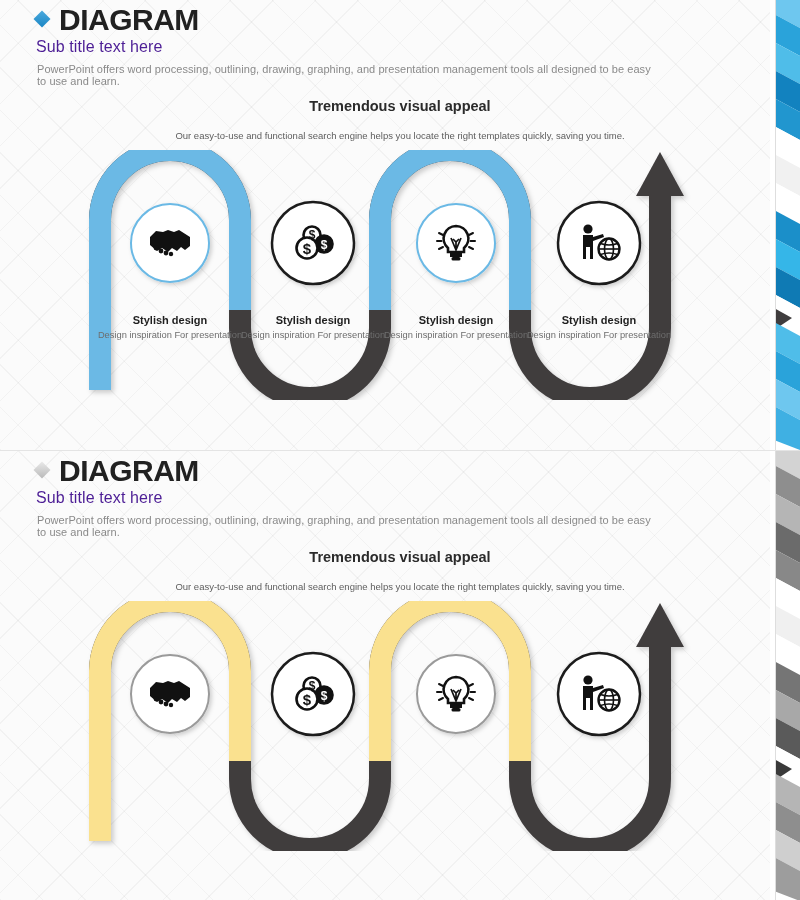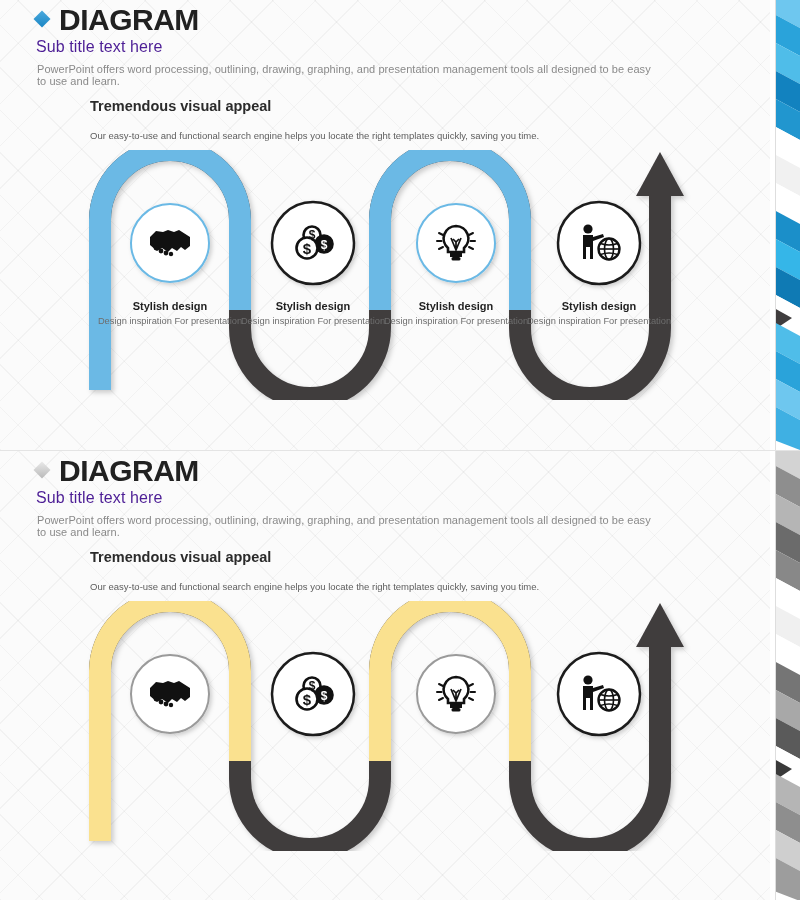--- a/index.html
+++ b/index.html
@@ -49,30 +49,30 @@
   .sub-title {
     font-size: 16px; color: #4c1d95; margin-top: 2px; margin-left: 2px;
     font-weight: normal; letter-spacing: 0.1px;
   }
   .lead-text {
     font-size: 11px; color: #8a8a8a; margin-top: 7px; margin-left: 3px;
     letter-spacing: 0.05px;
   }
 
   
-  .section { position: absolute; left: 90px; top: 98px; width: 620px; }
+  .section { position: absolute; left: 90px; top: 98px; width: 620px; text-align: center; }
   .section-title { font-size: 14.5px; font-weight: bold; color: #2b2b2b; }
   .section-sub { font-size: 9.5px; color: #5d5d5d; margin-top: 16px; }
 
   
   .diagram { position: absolute; left: 0; top: 150px; width: 775px; height: 250px; }
   .diagram svg { display:block; }
 
   
-  .step-label { position: absolute; width: 150px; text-align: center; }
+  .step-label { position: absolute; width: 150px; text-align: center; margin-top: 14px; }
   .step-title { font-size: 11px; font-weight: bold; color: #1f1f1f; }
   .step-desc  { font-size: 9.3px; color: #6d6d6d; line-height: 1.35; margin-top: 3px; }
 
   
   .edge { position: absolute; right: 0; top: 0; width: 30px; height: 450px; overflow:hidden; }
   .edge svg { display:block; }
 </style>
 </head>
 <body>
 

